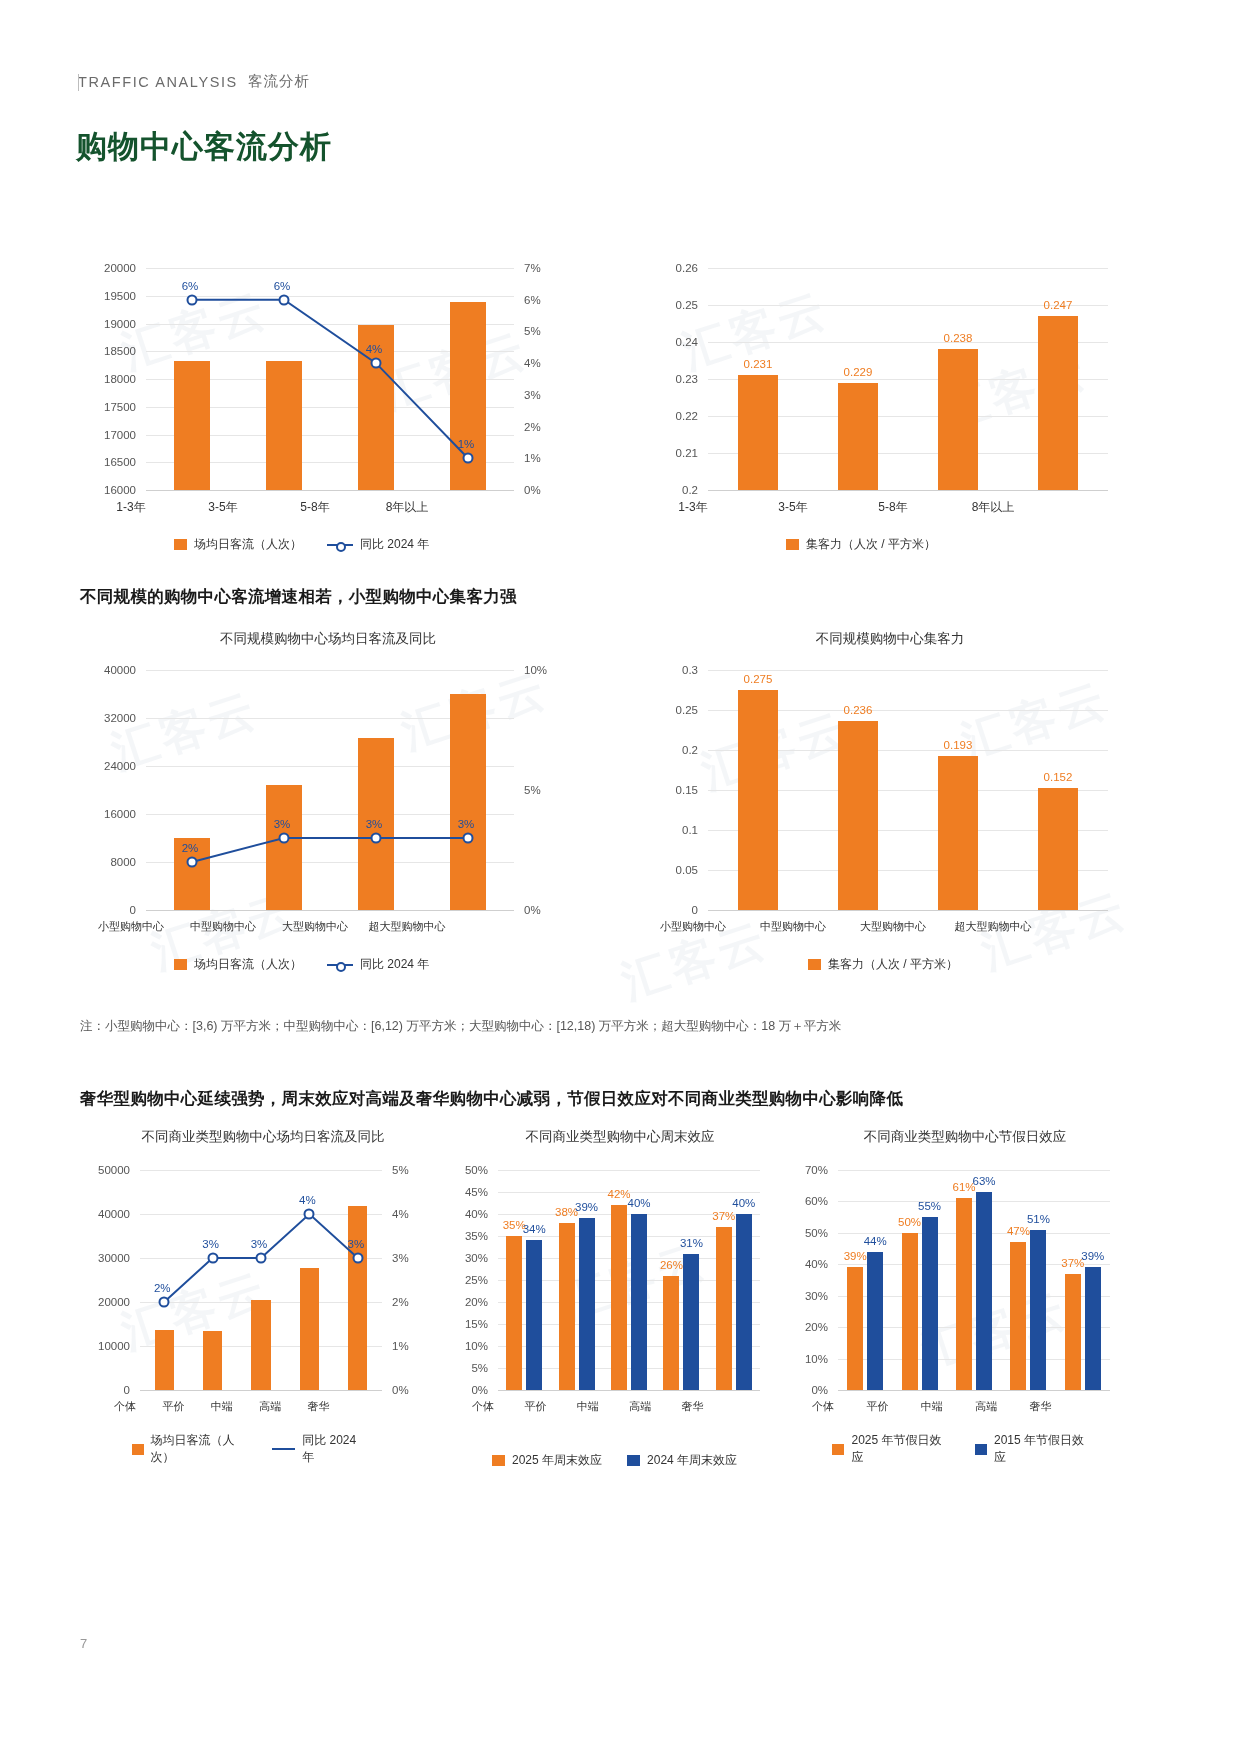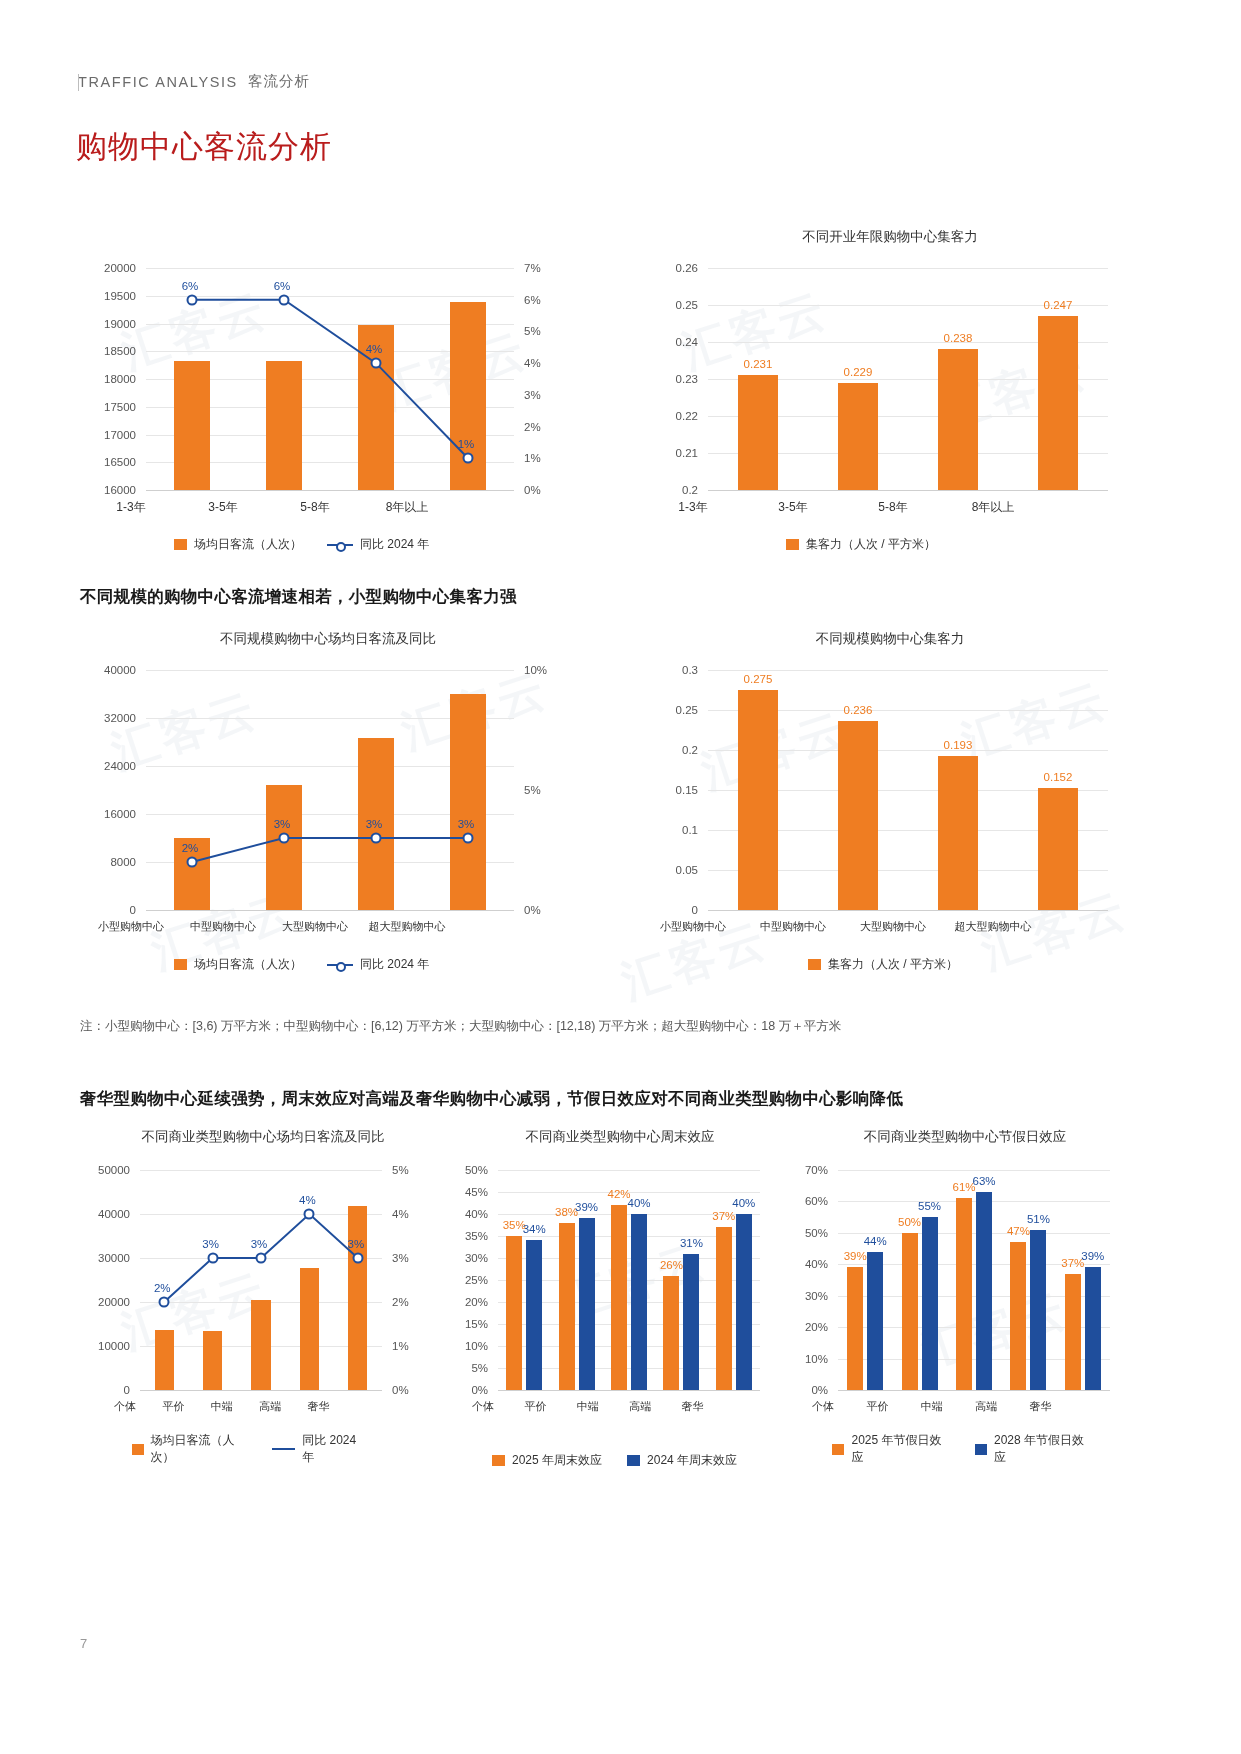--- a/index.html
+++ b/index.html
@@ -7,21 +7,21 @@
     width:1241px;height:1754px;background:#ffffff;
     font-family:"Liberation Sans","DejaVu Sans",sans-serif;
     color:#222;position:relative;overflow:hidden;
   }
   .page{position:absolute;left:0;top:0;width:1241px;height:1754px;}
   
   .hdr{position:absolute;left:78px;top:72px;display:flex;align-items:center;gap:10px;}
   .hdr .en{font-size:14.5px;letter-spacing:1.6px;color:#6b6b6b;}
   .hdr .bar{width:1px;height:17px;background:#bdbdbd;}
   .hdr .cn{font-size:14.5px;color:#6b6b6b;letter-spacing:1px;}
-  .title{position:absolute;left:76px;top:126px;font-size:31px;font-weight:normal;color:#b91c1c;letter-spacing:1px;}
+  .title{position:absolute;left:76px;top:126px;font-size:31px;font-weight:bold;color:#14532d;letter-spacing:1px;}
   .sub1{position:absolute;left:80px;top:176px;font-size:16.5px;font-weight:bold;color:#1a1a1a;letter-spacing:.3px;}
   .sub2{position:absolute;left:80px;top:586px;font-size:16.5px;font-weight:bold;color:#1a1a1a;letter-spacing:.3px;}
   .sub3{position:absolute;left:80px;top:1088px;font-size:16.5px;font-weight:bold;color:#1a1a1a;letter-spacing:.3px;}
   .note{position:absolute;left:80px;top:1018px;font-size:12.5px;color:#555;}
   .pagenum{position:absolute;left:80px;top:1636px;font-size:13px;color:#999;}
 
   
   .wm{position:absolute;font-size:46px;font-weight:bold;color:rgba(120,140,170,0.08);
       transform:rotate(-18deg);letter-spacing:4px;pointer-events:none;user-select:none;}
 
@@ -135,21 +135,20 @@
             <span class="lline">
               <span class="d"></span>
             </span>
             <span>同比 2024 年</span>
           </div>
         </div>
       </div>
   </div>
 
   <div class="chart" id="c2" style="left:640px;top:228px;width:500px;height:310px;">
-    <div class="ctitle">不同开业年限购物中心集客力</div>
     <div class="plot" id="c2plot" style="position:absolute;left:68px;top:40px;width:400px;height:222px;">
         <div class="gl" style="top:0px;"></div>
         <div class="axis-y" style="right:410px;top:0px;width:60px;">0.26</div>
         <div class="gl" style="top:37px;"></div>
         <div class="axis-y" style="right:410px;top:37px;width:60px;">0.25</div>
         <div class="gl" style="top:74px;"></div>
         <div class="axis-y" style="right:410px;top:74px;width:60px;">0.24</div>
         <div class="gl" style="top:111px;"></div>
         <div class="axis-y" style="right:410px;top:111px;width:60px;">0.23</div>
         <div class="gl" style="top:148px;"></div>
@@ -439,19 +438,19 @@
         <div class="xlab sm" style="left:136px;top:229px;width:84.4px;margin-left:-42.2px;transform:none;left:93.8px;">中端</div>
         <div class="xlab sm" style="left:190.4px;top:229px;width:84.4px;margin-left:-42.2px;transform:none;left:148.2px;">高端</div>
         <div class="xlab sm" style="left:244.79999999999998px;top:229px;width:84.4px;margin-left:-42.2px;transform:none;left:202.59999999999997px;">奢华</div>
         <div class="legend" style="left:-6px;top:262px;">
           <div style="display:flex;align-items:center;gap:7px;margin-right:18px;">
             <span class="lsq" style="background:#ef7d22;"></span>
             <span>2025 年节假日效应</span>
           </div>
           <div style="display:flex;align-items:center;gap:7px;margin-right:18px;">
             <span class="lsq blue" style="background:#1f4e9c;"></span>
-            <span>2028 年节假日效应</span>
+            <span>2015 年节假日效应</span>
           </div>
         </div>
       </div>
   </div>
 
 </div>
 
 </body></html>

